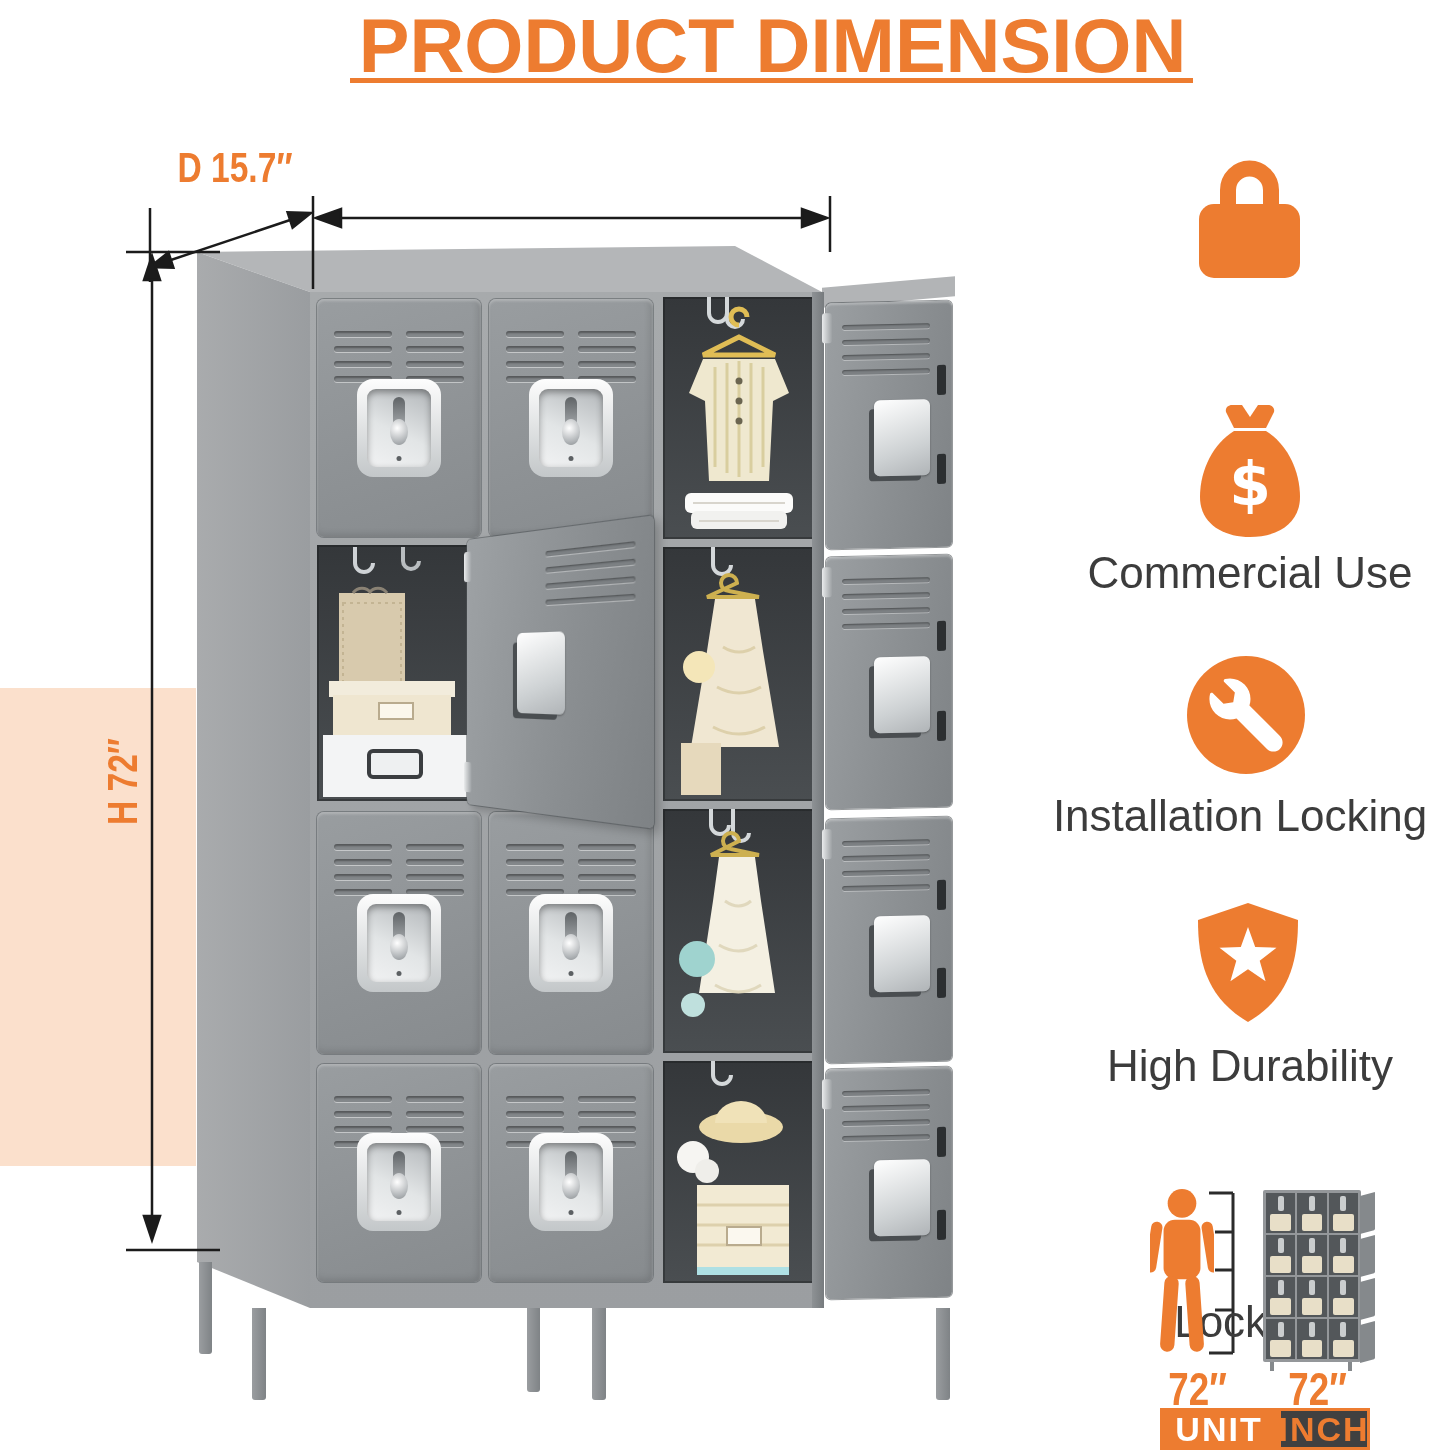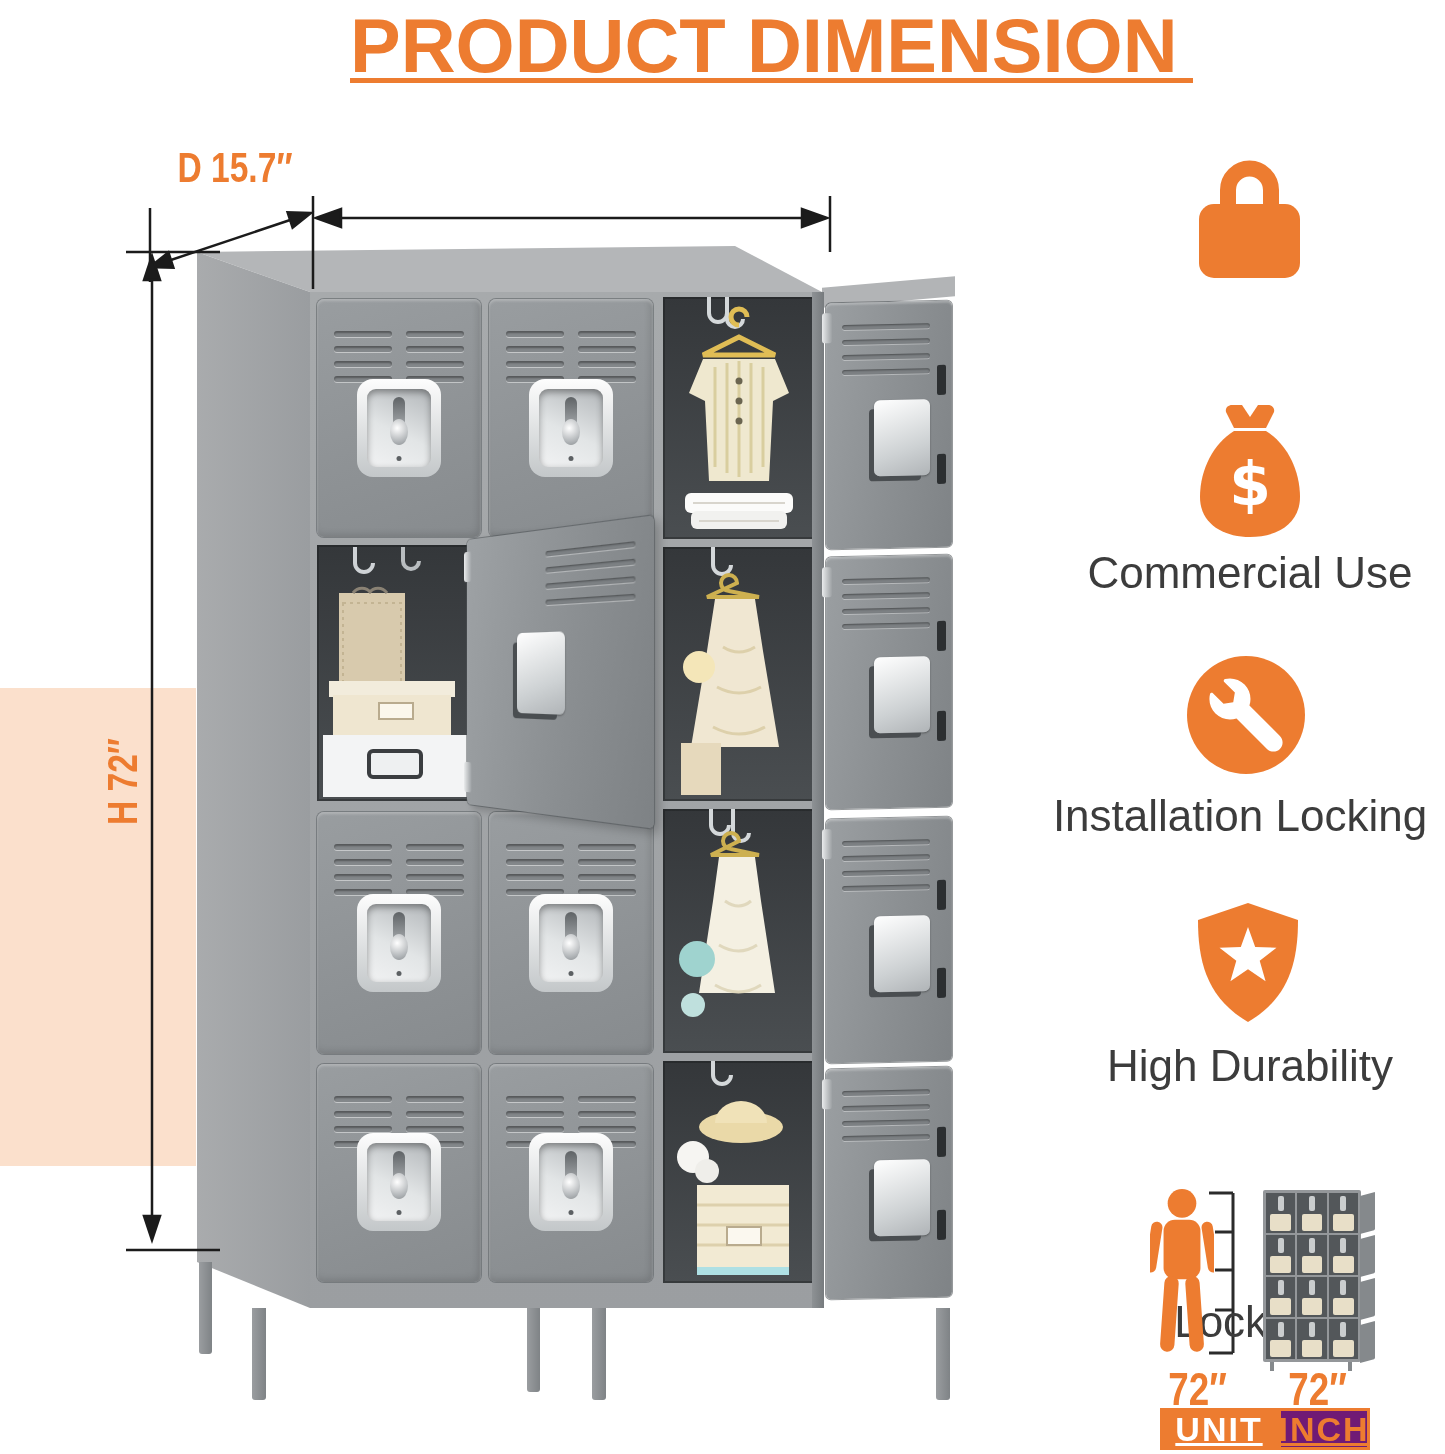--- a/index.html
+++ b/index.html
@@ -1,32 +1,32 @@
 <!DOCTYPE html>
 <html><head>
 <meta charset="utf-8">
 <style>
   html,body{margin:0;padding:0;background:#fff;}
   .canvas{position:relative;width:1445px;height:1454px;background:#fff;overflow:hidden;
           font-family:"Liberation Sans",sans-serif;}
   
-  .title{position:absolute;left:350px;top:2px;width:845px;text-align:left;
+  .title{position:absolute;left:350px;top:2px;width:845px;text-align:center;
          font-size:76px;font-weight:bold;color:#ED7C30;letter-spacing:0px;white-space:nowrap;}
   .title-underline{position:absolute;left:350px;top:78px;width:843px;height:5px;background:#ED7C30;}
   .dim-label{position:absolute;font-size:42px;font-weight:bold;color:#ED7C30;white-space:nowrap;}
   .cond{display:inline-block;transform:scaleX(0.8);transform-origin:center;}
   .h-label{position:absolute;left:-2px;top:758px;width:250px;text-align:center;
            transform:rotate(-90deg);transform-origin:center;}
   .feature-label{position:absolute;font-size:44px;font-weight:400;color:#3C3C3C;
                  text-align:center;white-space:nowrap;}
   .ref-num{position:absolute;font-size:46px;font-weight:bold;color:#ED7C30;text-align:center;white-space:nowrap;}
   .unit-box{position:absolute;top:1408px;height:42px;font-size:34px;font-weight:bold;
-            display:flex;align-items:center;justify-content:center;letter-spacing:2px;box-sizing:border-box;text-decoration:underline;}
+            display:flex;align-items:center;justify-content:center;letter-spacing:2px;box-sizing:border-box;}
   .unit-left{left:1160px;width:118px;background:#ED7C30;color:#fff;}
-  .unit-right{left:1278px;width:92px;background:#701a75;color:#ED7C30;border:3px solid #ED7C30;}
+  .unit-right{left:1278px;width:92px;background:#404040;color:#ED7C30;border:3px solid #ED7C30;}
   
   .peach{position:absolute;left:0;top:688px;width:196px;height:478px;background:#FBE0CC;}
   
   .face-top{position:absolute;left:197px;top:246px;width:625px;height:46px;background:#b4b6b8;
             clip-path:polygon(113px 46px,625px 46px,538px 0px,0px 6px);}
   .face-side{position:absolute;left:197px;top:252px;width:113px;height:1110px;
              background:linear-gradient(to right,#a9abad,#9a9da0);
              clip-path:polygon(0 0,113px 40px,113px 1056px,0 1010px);}
   .face-front{position:absolute;left:310px;top:292px;width:512px;height:1016px;
               background:linear-gradient(180deg,#a7aaac,#9b9ea1);}

